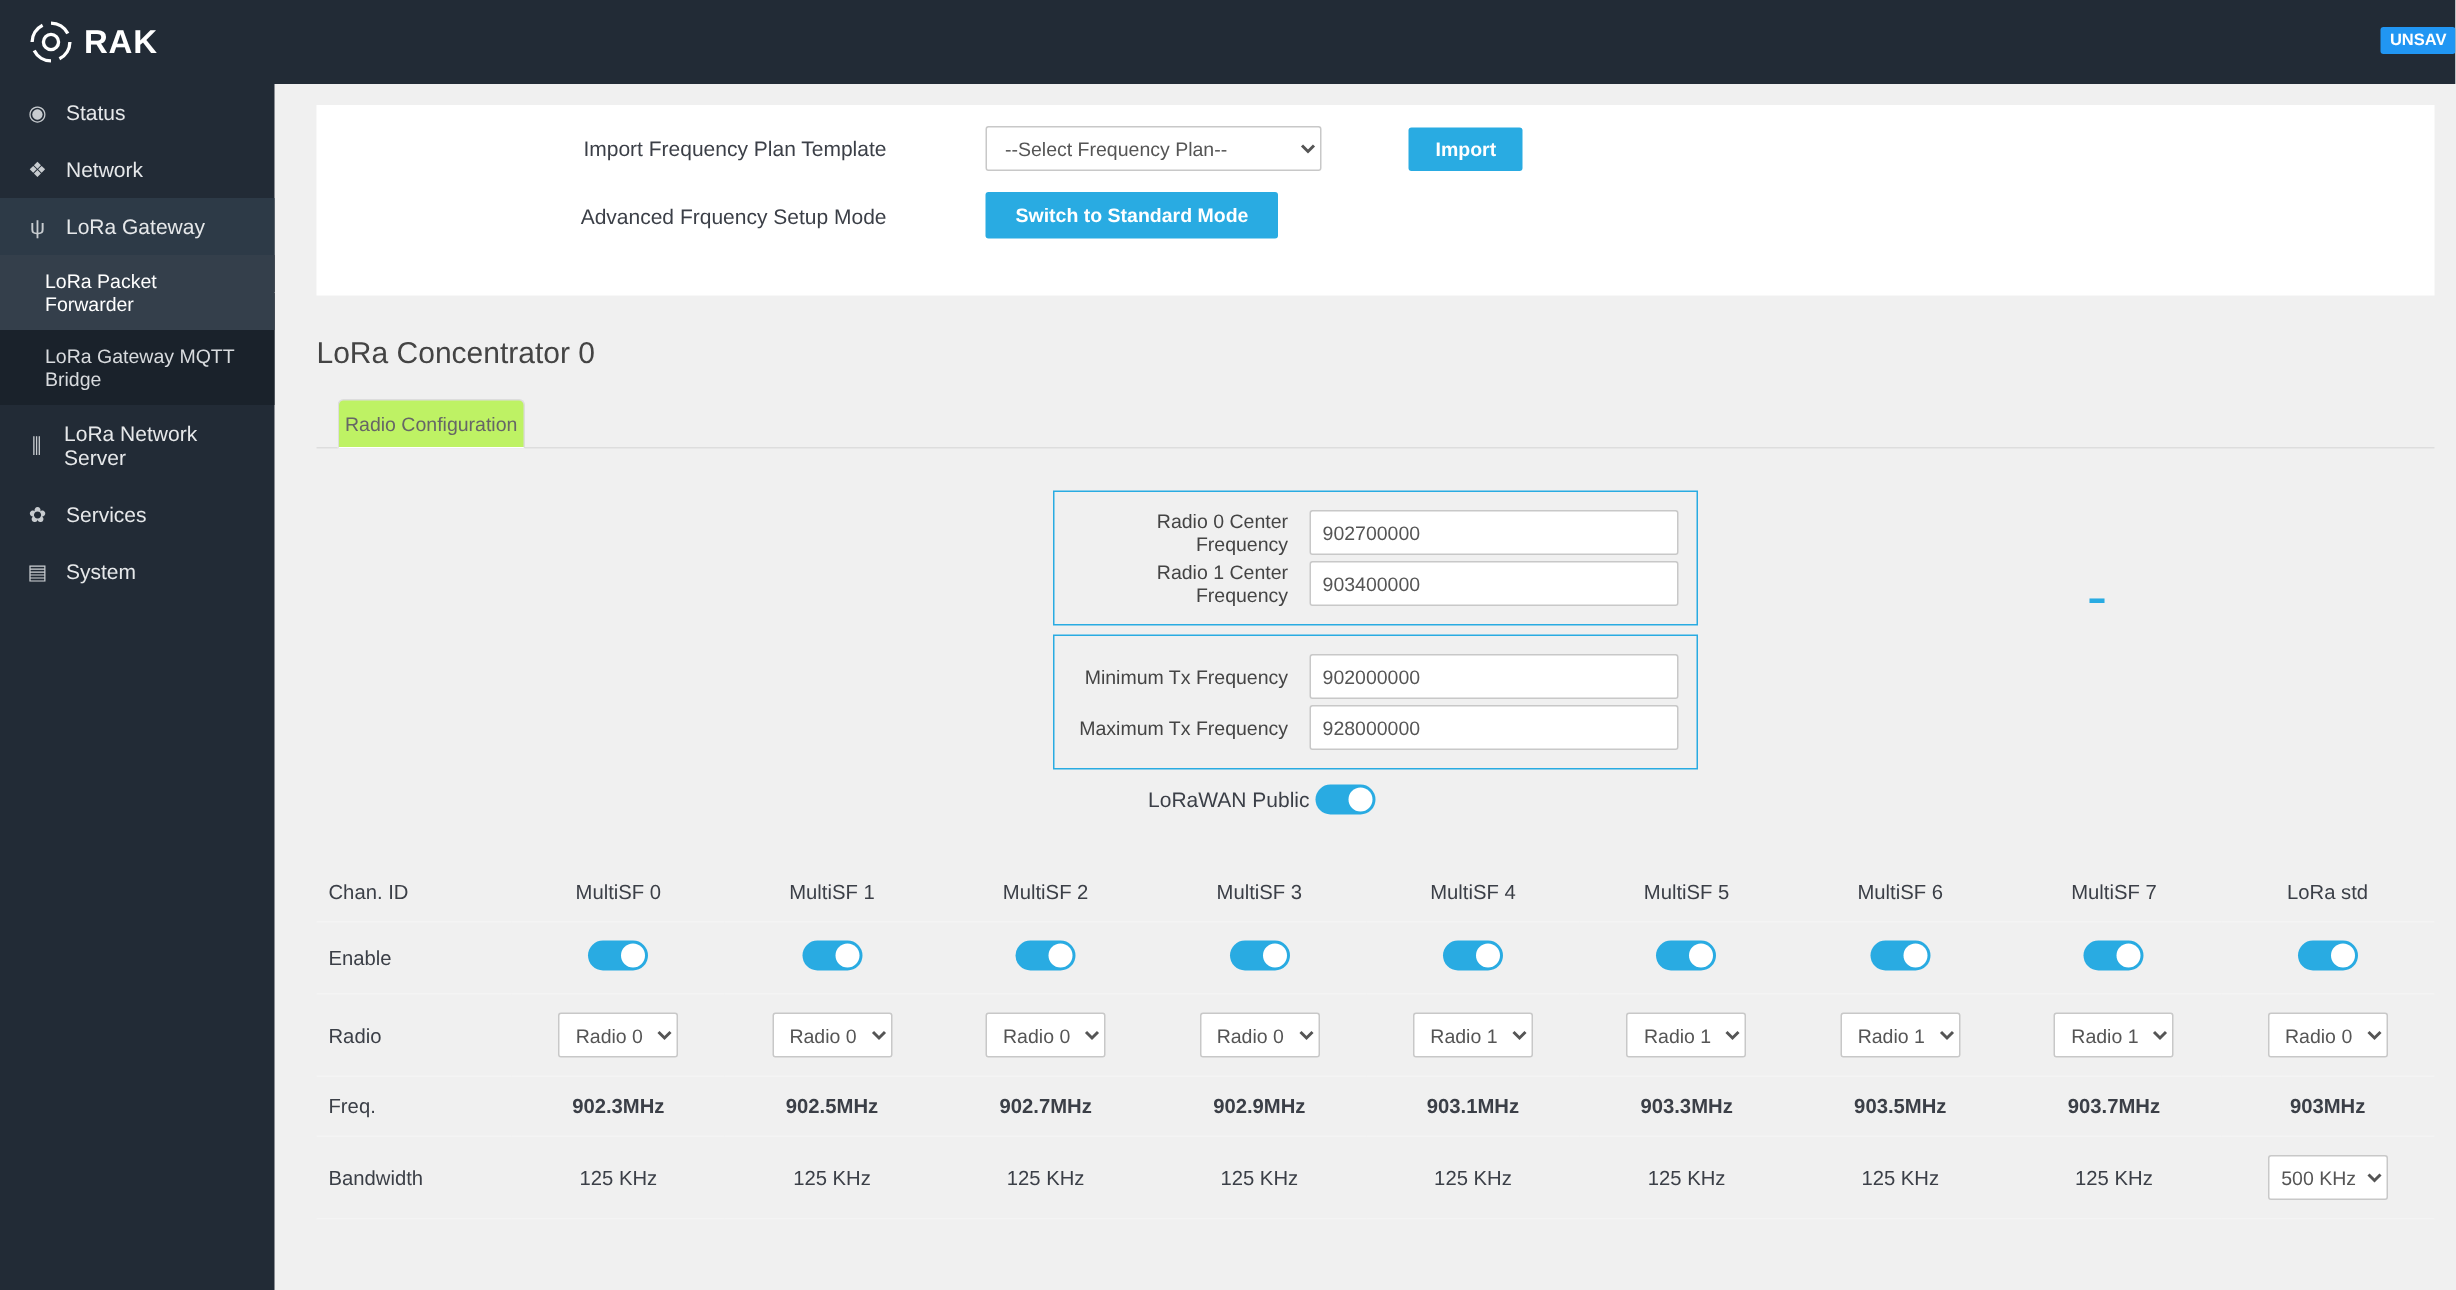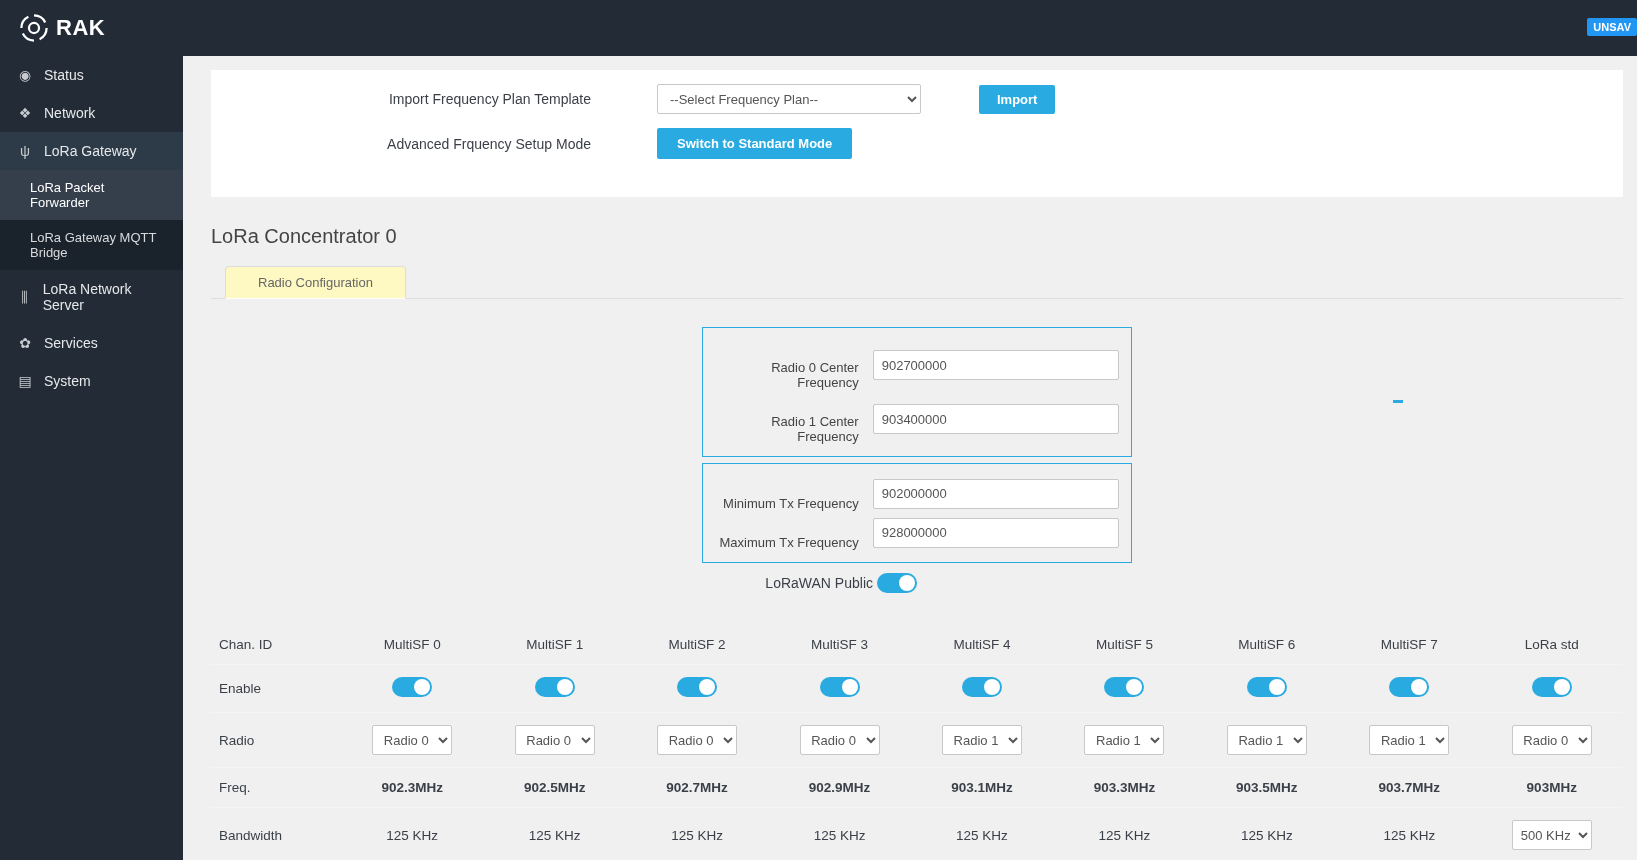--- a/index.html
+++ b/index.html
@@ -16,31 +16,31 @@
 .sidebar .item .icon { width: 18px; display: inline-flex; justify-content: center; margin-right: 10px; color: #c8ccd0; }
 .sidebar .sub { background: #1a222b; position: relative; }
 .sidebar .sub .subitem { display: block; padding: 10px 16px 10px 30px; font-size: 13px; color: #d8dbde; cursor: pointer; }
 .sidebar .sub .subitem.active { background: #343f4b; color: #fff; position: relative; }
 .sidebar .sub .subitem.active::after { content: ""; position: absolute; right: -8px; top: 50%; margin-top: -8px; border: 8px solid transparent; border-right-color: #f0f0f0; }
 
 .main { flex: 1; padding: 14px 14px 20px 28px; min-width: 0; }
 .row1 { display: flex; align-items: center; margin-bottom: 14px; gap: 46px; }
 .row1 .lbl { width: 400px; text-align: right; padding-right: 20px; color: #3b3f47; }
 .select, .textinput { border: 1px solid #c8c8c8; background: #fff; height: 30px; padding: 0 8px; font-size: 13px; color: #555; border-radius: 2px; }
-.select { width: 264px; }
+.select { width: 224px; }
 .btn { background: #29abe2; color: #fff; border: none; padding: 7px 18px; font-size: 13px; border-radius: 2px; cursor: pointer; font-weight: 600; margin-left: 12px; }
 .btn.wide { padding: 8px 20px; }
 .section-title { font-size: 20px; color: #444; padding: 8px 0 18px 0; font-weight: 400; }
 .tab-bar { border-bottom: 1px solid #ddd; padding-left: 14px; }
-.tab { display: inline-block; border: 1px solid #ddd; border-bottom: 1px solid #fff; background: #fef9c3; padding: 8px 32px; font-size: 13px; color: #666; border-radius: 4px 4px 0 0; margin-bottom: -1px; cursor: pointer; }
+.tab { display: inline-block; border: 1px solid #ddd; border-bottom: 1px solid #fff; background: #bef264; padding: 8px 4px; font-size: 13px; color: #666; border-radius: 4px 4px 0 0; margin-bottom: -1px; cursor: pointer; }
 
 .form-area { padding: 28px 0 10px 0; }
 .box { border: 1px solid #29abe2; margin: 0 auto 6px auto; width: 430px; padding: 8px 12px; }
 .form-line { display: flex; align-items: center; margin: 4px 0; }
-.form-line .flabel { width: 160px; text-align: right; padding-right: 14px; font-size: 13px; color: #444; margin-top: 20px; }
+.form-line .flabel { width: 160px; text-align: right; padding-right: 14px; font-size: 13px; color: #444; }
 .form-line .textinput { width: 250px; }
 .center-row { display: flex; align-items: center; justify-content: center; margin: 10px 0 8px 0; }
 .center-row .flabel { width: 160px; text-align: right; padding-right: 4px; }
 .marker { color:#29abe2; font-size:10px; position:relative; }
 
 .toggle { width: 40px; height: 20px; background: #29abe2; border-radius: 20px; position: relative; display: inline-block; cursor: pointer; }
 .toggle::after { content: ""; position: absolute; right: 2px; top: 2px; width: 16px; height: 16px; background: #fff; border-radius: 50%; }
 
 .grid { width: 100%; overflow-x: auto; margin-top: 14px; }
 .grid table { border-collapse: collapse; width: 100%; min-width: 1280px; }

